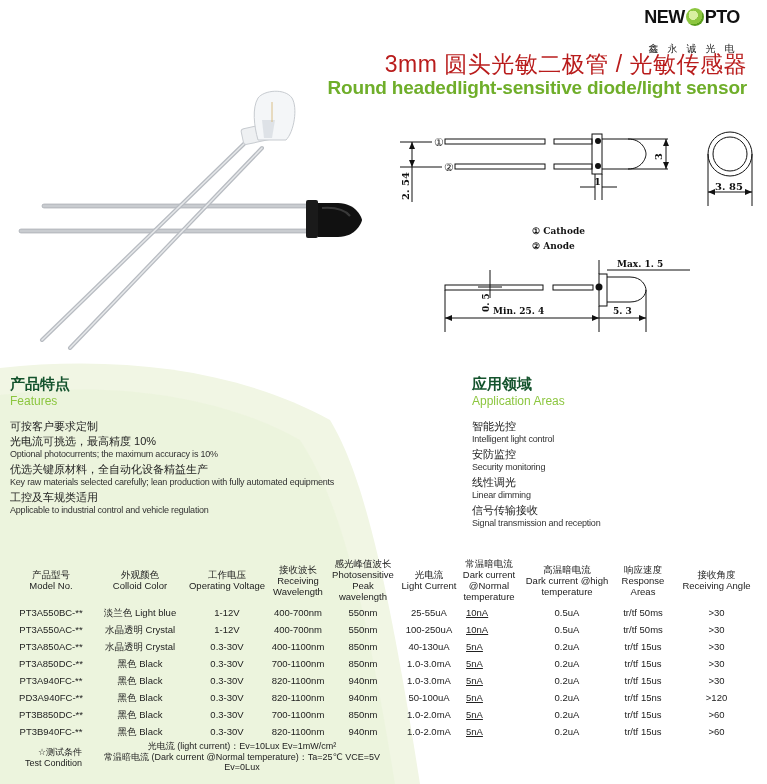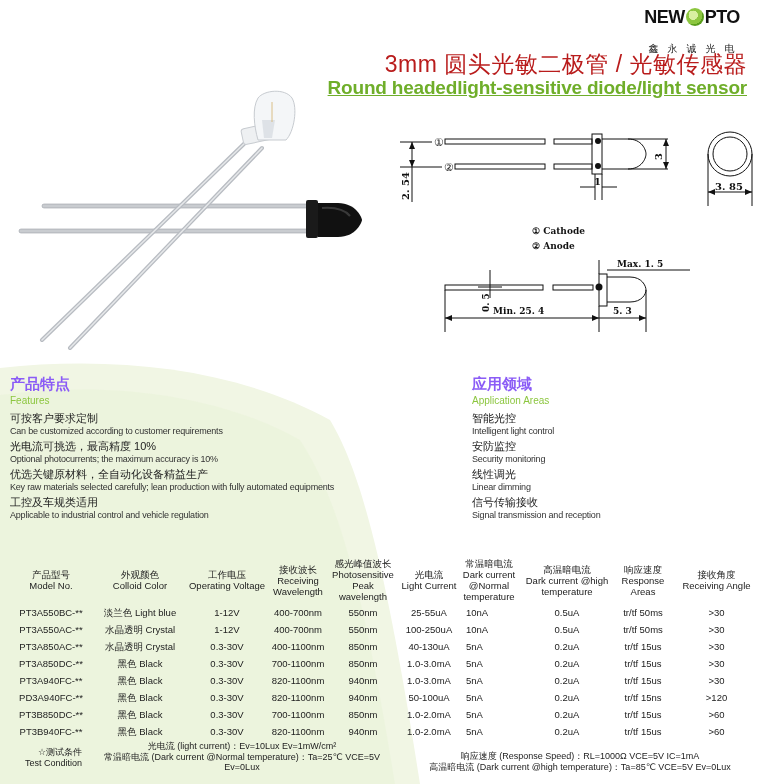--- a/index.html
+++ b/index.html
@@ -7,36 +7,36 @@
   body { position: relative; font-family: "Liberation Sans", "DejaVu Sans", sans-serif; color: #222; }
 
   .bg-swoosh { position: absolute; left: 0; top: 0; width: 767px; height: 784px; z-index: 0; }
 
   .logo { position: absolute; left: 636px; top: 6px; width: 112px; text-align: center; z-index: 2; }
   .logo-main { font-family: "Liberation Sans", sans-serif; font-weight: 900; font-size: 18px; letter-spacing: -0.5px; color: #111; display: flex; align-items: center; justify-content: center; line-height: 22px; }
   .logo-o { display: inline-block; width: 18px; height: 18px; border-radius: 50%; background: radial-gradient(circle at 40% 40%, #d8f0a0 0 30%, #8cc63f 31% 60%, #5a9e1c 61% 100%); margin: 0 1px; }
   .logo-sub { font-size: 10px; letter-spacing: 9px; color: #222; margin-top: 14px; padding-left: 8px; }
 
   .title-cn { position: absolute; right: 20px; top: 49px; font-size: 23px; color: #b91c1c; font-weight: normal; z-index: 2; letter-spacing: 0.5px; }
-  .title-en { position: absolute; right: 20px; top: 77px; font-size: 19px; color: #6fae2a; font-weight: bold; z-index: 2; letter-spacing: -0.2px; text-decoration: underline; }
+  .title-en { position: absolute; right: 20px; top: 77px; font-size: 19px; color: #6fae2a; font-weight: bold; z-index: 2; letter-spacing: -0.2px; }
 
   .photo { position: absolute; left: 0; top: 80px; width: 380px; height: 290px; z-index: 1; }
   .drawing { position: absolute; left: 390px; top: 120px; width: 377px; height: 230px; z-index: 1; font-family: "DejaVu Serif", "Liberation Serif", serif; }
 
   .sec-features { position: absolute; left: 10px; top: 375px; width: 440px; z-index: 2; }
   .sec-apps { position: absolute; left: 472px; top: 375px; width: 290px; z-index: 2; }
-  .sec-title-cn { font-size: 15px; font-weight: bold; color: #8b5cf6; line-height: 18px; }
-  .sec-title-en { font-size: 10px; color: #8cc63f; line-height: 16px; margin-bottom: 2px; }
+  .sec-title-cn { font-size: 15px; font-weight: bold; color: #14532d; line-height: 18px; }
+  .sec-title-en { font-size: 12px; color: #8cc63f; line-height: 16px; margin-bottom: 10px; }
   .item-cn { font-size: 11px; color: #222; line-height: 14px; margin-top: 1px; }
   .item-en { font-size: 9px; color: #333; line-height: 13px; letter-spacing: -0.2px; }
 
   .spec-table { position: absolute; left: 6px; top: 556px; width: 755px; z-index: 2; border-collapse: collapse; table-layout: fixed; }
   .spec-table th { font-size: 9.5px; font-weight: normal; color: #222; line-height: 11px; text-align: center; vertical-align: middle; height: 48px; padding: 0 1px; }
   .spec-table td { font-size: 9.5px; color: #222; height: 17px; line-height: 17px; text-align: center; white-space: nowrap; }
-  .spec-table td.left { text-align: left; padding-left: 8px; }
+  .spec-table td.left { text-align: left; padding-left: 8px; text-decoration: underline; }
 
   .test-cond { position: absolute; left: 0; top: 741px; width: 767px; height: 43px; z-index: 2; font-size: 9px; color: #222; }
   .tc-label { position: absolute; left: 18px; top: 6px; width: 64px; text-align: right; line-height: 11px; }
   .tc-mid { position: absolute; left: 92px; top: 0; width: 300px; text-align: center; line-height: 10.5px; }
   .tc-right { position: absolute; left: 400px; top: 10px; width: 360px; text-align: center; line-height: 10.5px; }
 </style>
 </head>
 <body>
 
 <svg class="bg-swoosh" viewBox="0 0 767 784">
@@ -144,21 +144,20 @@
   <text x="227" y="147" font-size="9" font-weight="bold" fill="#111">Max. 1. 5</text>
   <text x="0" y="0" font-size="9" font-weight="bold" fill="#111" transform="translate(99 192) rotate(-90)">0. 5</text>
   <text x="103" y="194" font-size="9" font-weight="bold" fill="#111">Min. 25. 4</text>
   <text x="223" y="194" font-size="9" font-weight="bold" fill="#111">5. 3</text>
 </svg>
 
 <div class="sec-features">
   <div class="sec-title-cn">产品特点</div>
   <div class="sec-title-en">Features</div>
   <div class="item-cn">可按客户要求定制</div>
-  <div class="item-en">Can be customized according to customer requirements</div>
   <div class="item-cn">光电流可挑选，最高精度 10%</div>
   <div class="item-en">Optional photocurrents; the maximum accuracy is 10%</div>
   <div class="item-cn">优选关键原材料，全自动化设备精益生产</div>
   <div class="item-en">Key raw materials selected carefully; lean production with fully automated equipments</div>
   <div class="item-cn">工控及车规类适用</div>
   <div class="item-en">Applicable to industrial control and vehicle regulation</div>
 </div>
 
 <div class="sec-apps">
   <div class="sec-title-cn">应用领域</div>
@@ -333,17 +332,13 @@
 <div class="test-cond">
   <div class="tc-label">
     <div>☆测试条件</div>
     <div>Test Condition</div>
   </div>
   <div class="tc-mid">
     <div>光电流 (light current)：Ev=10Lux Ev=1mW/cm²</div>
     <div>常温暗电流 (Dark current @Normal temperature)：Ta=25℃ VCE=5V</div>
     <div>Ev=0Lux</div>
   </div>
-  <div class="tc-right">
-    <div>响应速度 (Response Speed)：RL=1000Ω VCE=5V IC=1mA</div>
-    <div>高温暗电流 (Dark current @high temperature)：Ta=85℃ VCE=5V Ev=0Lux</div>
-  </div>
 </div>
 
 </body></html>

